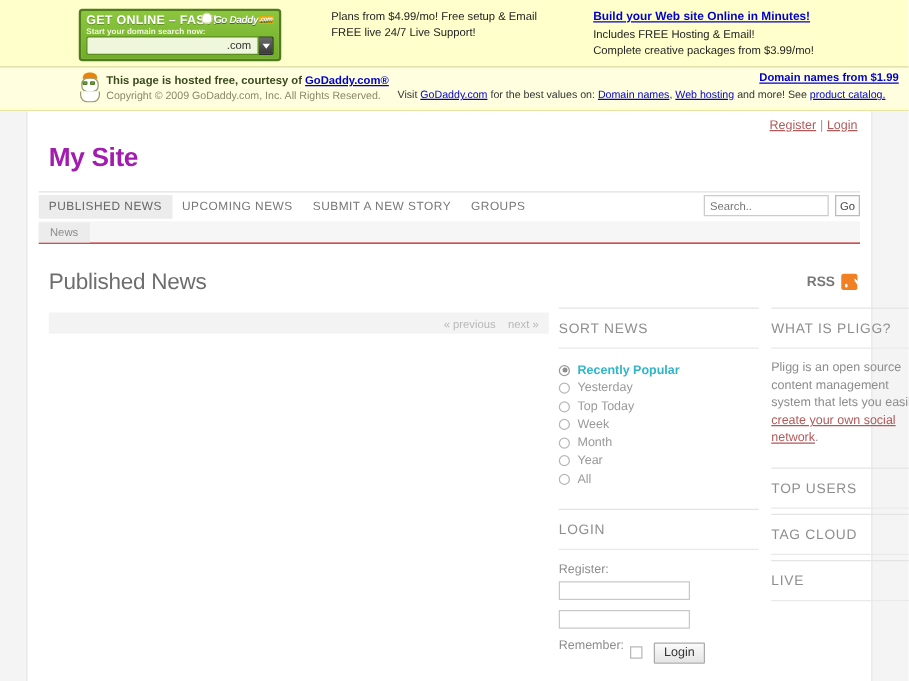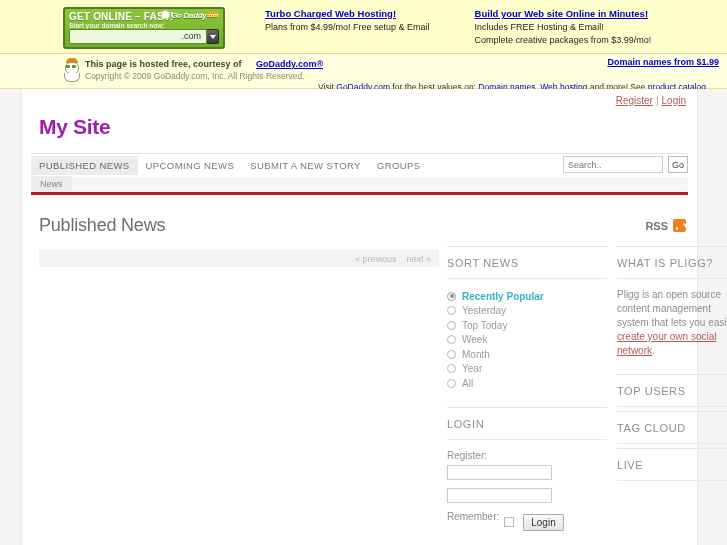--- a/index.html
+++ b/index.html
@@ -111,24 +111,24 @@
   .gd-guy .g-hair { position:absolute; left:3px; top:0; width:12px; height:5px;
      background:#e8830c; border-radius:5px 5px 0 0; }
   .gd-guy .g-face { position:absolute; left:2px; top:4px; width:14px; height:12px;
      background:#fff; border:1px solid #9a9a6a; border-radius:40%; }
   .gd-guy .g-eye { position:absolute; top:7px; width:4px; height:3px;
      background:#7ab648; border:1px solid #4a7a20; border-radius:1px; }
   .gd-guy .g-eye.l { left:3px; } .gd-guy .g-eye.r { left:9px; }
   .gd-guy .g-body { position:absolute; left:1px; top:15px; width:16px; height:9px;
      border:1px solid #9a9a6a; border-top:none; border-radius:0 0 6px 6px; background:#fff; }
   .gd-hosted-l1 { font-size: 9px; font-weight: bold; color: #3b4a1e; line-height: 12px; }
-  .gd-hosted-l1 a { color: #0000cc; text-decoration: underline; margin-left: 12px; }
+  .gd-hosted-l1 a { color: #0000cc; text-decoration: underline; }
   .gd-hosted-l2 { font-size: 8.5px; color: #8a8a6a; line-height: 12px; }
   .gd-visit {
-    position: absolute; left: 318px; top: 28px;
+    position: absolute; left: 318px; top: 16px;
     font-size: 8.5px; color: #333;
   }
   .gd-visit a { color: #0000cc; text-decoration: underline; }
   .gd-domlink {
     position: absolute; right: 8px; top: 3px;
     font-size: 9px; font-weight: bold; color: #0000cc;
     text-decoration: underline;
   }
 
   
@@ -191,21 +191,21 @@
     margin-left: 5px; width: 20px; height: 17px;
     font-size: 9px; color: #444;
     background: #fdfdfd; border: 1px solid #bbb;
     font-family: "Liberation Sans", sans-serif; cursor: pointer;
     padding: 0;
   }
 
   .breadcrumb-bar {
     height: 18px; background: #f6f6f6;
     display: flex; align-items: flex-end;
-    border-bottom: 3px solid #b91c1c;
+    border-bottom: 1px solid #b91c1c;
   }
   .breadcrumb-item {
     font-size: 9px; color: #8a8a8a;
     background: #ececec; padding: 3px 9px;
   }
 
   .pagehead {
     display: flex; align-items: center; justify-content: space-between;
     padding: 20px 2px 10px 8px;
   }
@@ -313,22 +313,22 @@
         <div class="gd-input">
           <span class="gd-dotcomfield">.com</span>
         </div>
         <div class="gd-dropbtn">
           <i></i>
         </div>
       </div>
     </div>
 
     <div class="gd-col c1">
-      <a class="gd-hl" href="#">Turbo Charged Web Hosting!</a>
       <div class="gd-sub">Plans from $4.99/mo! Free setup &amp; Email</div>
+      <div class="gd-sub">FREE live 24/7 Live Support!</div>
     </div>
 
     <div class="gd-col c2">
       <a class="gd-hl" href="#">Build your Web site Online in Minutes!</a>
       <div class="gd-sub">Includes FREE Hosting &amp; Email!</div>
       <div class="gd-sub">Complete creative packages from $3.99/mo!</div>
     </div>
 
   </div>
 

